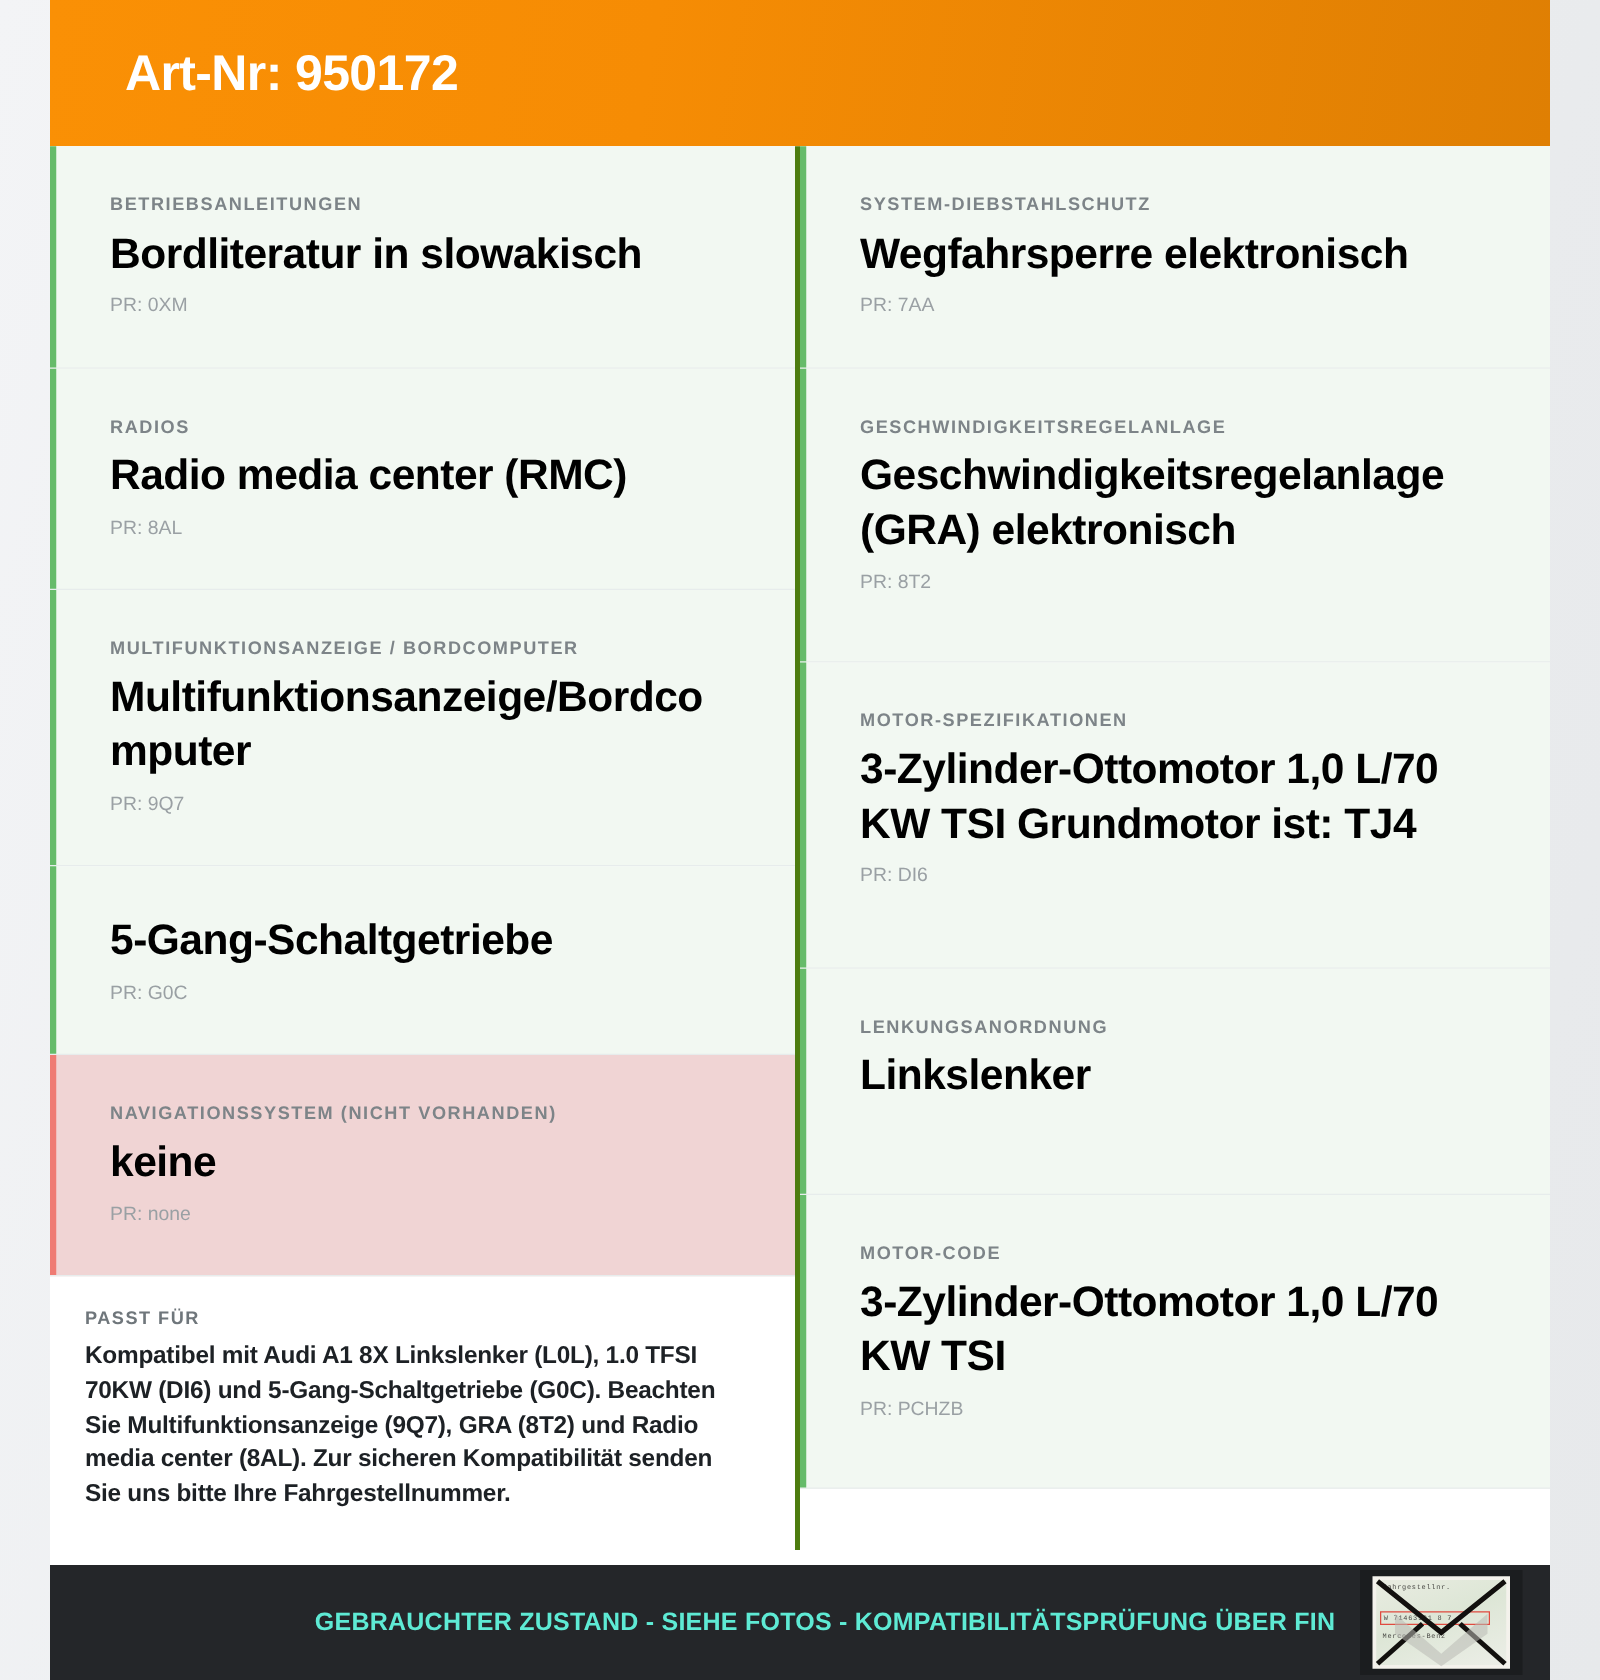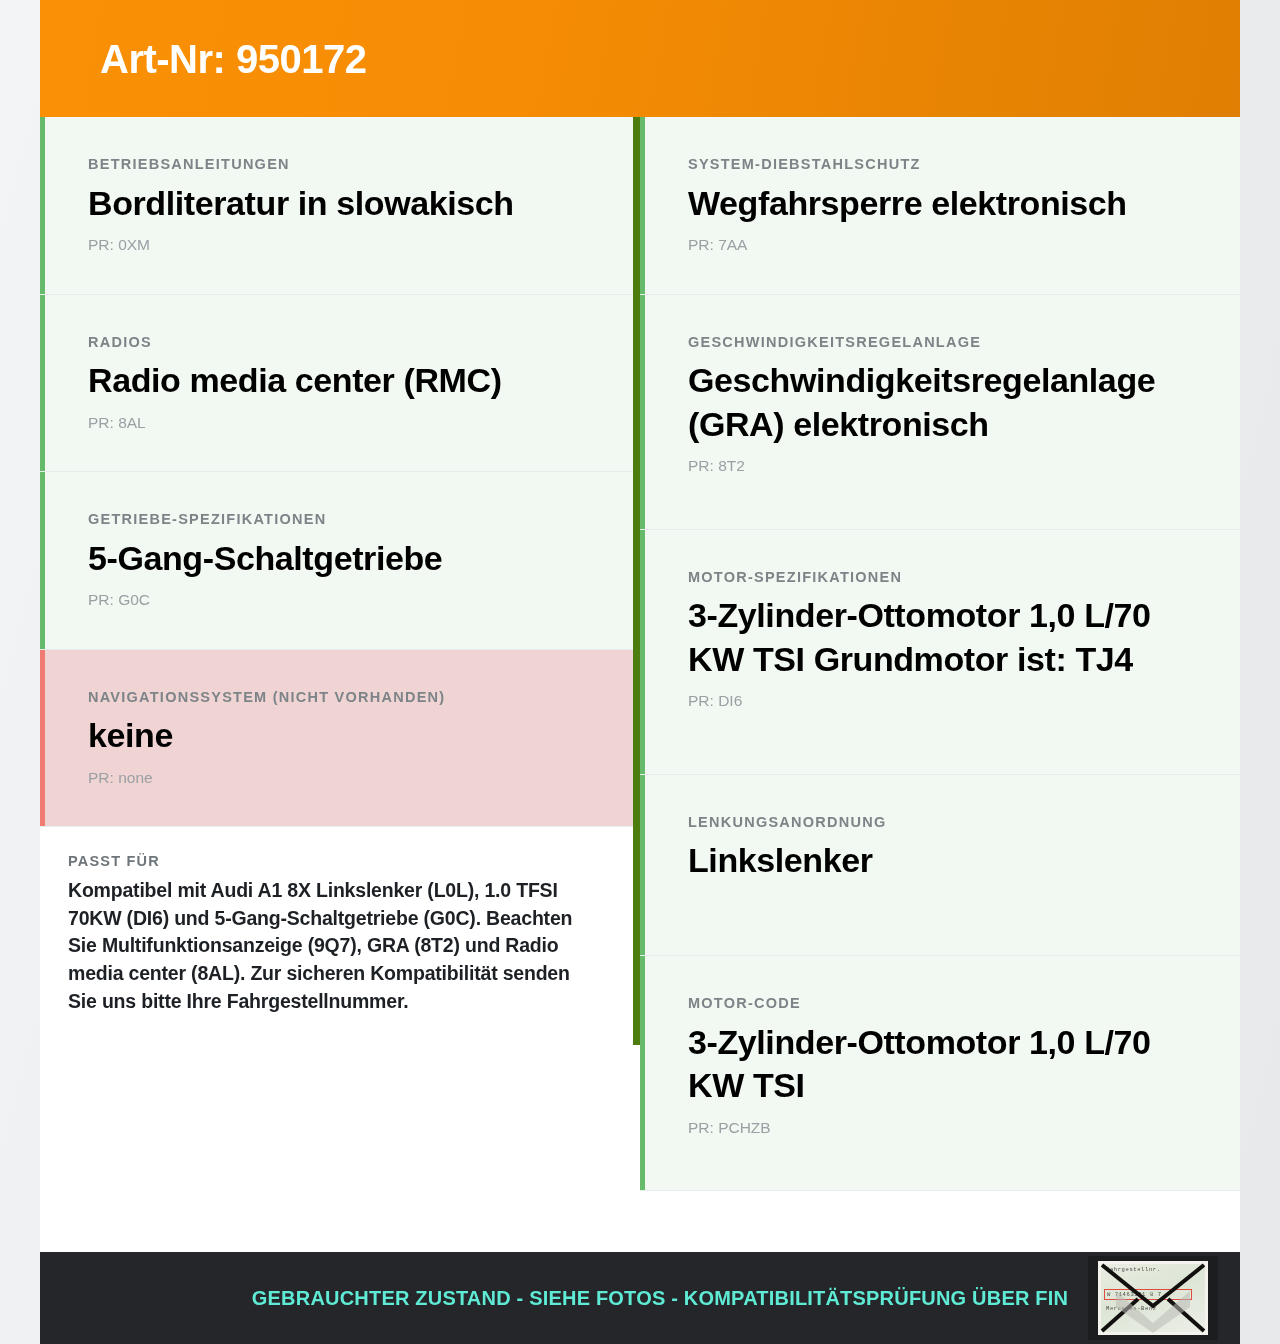--- a/index.html
+++ b/index.html
@@ -43,21 +43,21 @@
   .columns {
     display: flex;
     align-items: flex-start;
     background: #ffffff;
     min-height: 1135px;
   }
   .col {
     width: 600px;
     box-sizing: border-box;
   }
-  .col-left  { border-right: 7px solid #4d7c0f; }
+  .col-left  { border-right: 4px solid #4d7c0f; }
 
   
   .card {
     position: relative;
     background: #f2f8f2;
     border-bottom: 1px solid #e7ecec;
     box-sizing: border-box;
     padding: 38px 46px 38px 48px;
   }
   .card::before {
@@ -206,23 +206,27 @@
         <div class="card-value">Bordliteratur in slowakisch</div>
         <div class="card-pr">PR: 0XM</div>
       </div>
 
       <div class="card">
         <div class="card-label">RADIOS</div>
         <div class="card-value">Radio media center (RMC)</div>
         <div class="card-pr">PR: 8AL</div>
       </div>
 
-
-      <div class="card">
-        <div class="card-label">GETRIEBE-SPEZIFIKATIONEN</div>
+      <div class="card">
+        <div class="card-label">MULTIFUNKTIONSANZEIGE / BORDCOMPUTER</div>
+        <div class="card-value">Multifunktionsanzeige/Bordcomputer</div>
+        <div class="card-pr">PR: 9Q7</div>
+      </div>
+
+      <div class="card">
         <div class="card-value">5-Gang-Schaltgetriebe</div>
         <div class="card-pr">PR: G0C</div>
       </div>
 
       <div class="card absent">
         <div class="card-label">NAVIGATIONSSYSTEM (NICHT VORHANDEN)</div>
         <div class="card-value">keine</div>
         <div class="card-pr">PR: none</div>
       </div>
 

